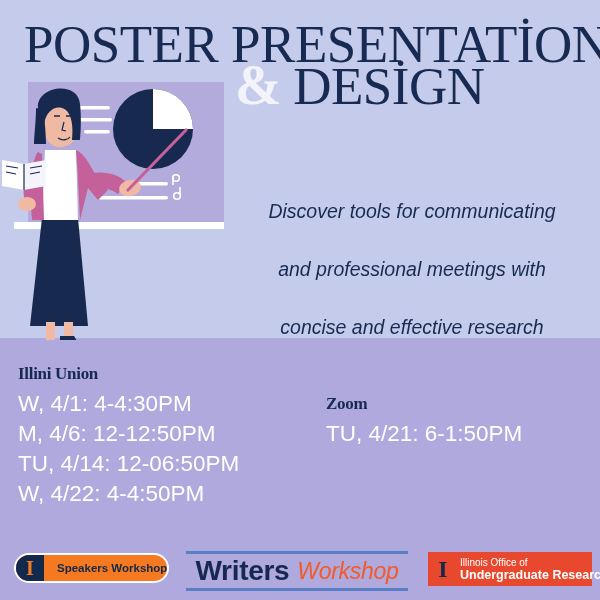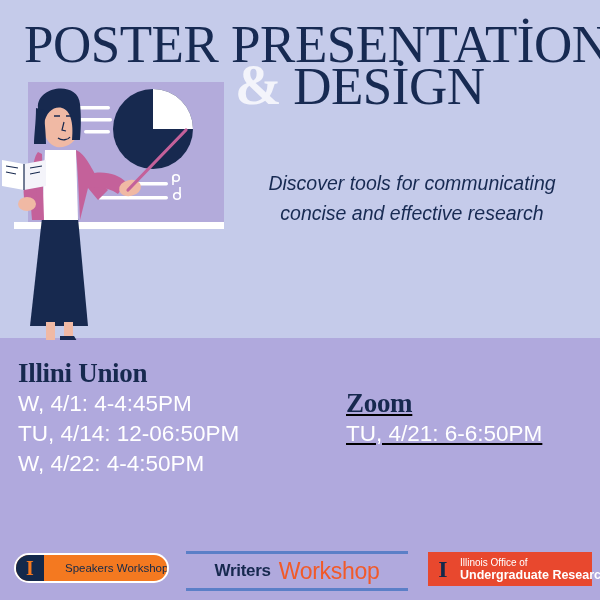--- a/index.html
+++ b/index.html
@@ -48,41 +48,41 @@
   }
   
   .desc {
     position:absolute; left:228px; top:168px; width:368px;
     text-align:center;
     font-style:italic;
     font-size:19.5px;
     line-height:30px;
     color:#172a52;
   }
-  .desc div { white-space:nowrap; }
+  .desc div { white-space:nowrap;margin-top:28px; }
   
   .illus { position:absolute; left:0px; top:78px; width:232px; height:262px; }
   
   .ev-head {
     font-family:"Liberation Serif", serif;
     font-weight:bold;
     color:#17294f;
-    font-size:27px;
+    font-size:17px;
     line-height:31px;
     letter-spacing:-0.3px;
     white-space:nowrap;
   }
   .ev-times {
     color:#ffffff;
     font-size:22.5px;
     line-height:30px;
     white-space:nowrap;
   }
   #col-left  { position:absolute; left:18px;  top:358px; }
-  #col-right { position:absolute; left:346px; top:388px;text-decoration:underline; }
+  #col-right { position:absolute; left:326px; top:388px; }
   
   .footer { position:absolute; left:0; top:549px; width:600px; height:44px; }
   
   #logo-speakers {
     position:absolute; left:14px; top:4px;
     width:155px; height:30px;
     background:#ffffff;
     border-radius:15px;
     padding:2px;
   }
@@ -94,31 +94,31 @@
     overflow:hidden;
   }
   .ill-block {
     width:28px; height:100%;
     background:#13294b;
     display:flex; align-items:center; justify-content:center;
     flex:0 0 28px;
   }
   .ill-I { font-family:"Liberation Serif", serif; font-weight:bold; font-size:20px; color:#f47920; line-height:1; }
   #logo-speakers .lbl {
-    font-size:11.5px; font-weight:normal; color:#13294b;
-    padding-left:21px; white-space:nowrap;
+    font-size:11.5px; font-weight:bold; color:#13294b;
+    padding-left:13px; white-space:nowrap;
   }
   
   #logo-writers {
     position:absolute; left:186px; top:2px; width:222px; height:40px;
     border-top:3px solid #5b7fc7; border-bottom:3px solid #5b7fc7;
     display:flex; align-items:center; justify-content:center;
   }
-  #logo-writers .w1 { font-size:17px; font-weight:bold; color:#17294f; letter-spacing:-0.3px; }
-  #logo-writers .w2 { font-size:23px; color:#f15a29; letter-spacing:-0.3px; padding-left:8px; }
+  #logo-writers .w1 { font-size:28px; font-weight:bold; color:#17294f; letter-spacing:-0.3px; }
+  #logo-writers .w2 { font-size:23px; font-style:italic; color:#f15a29; letter-spacing:-0.3px; padding-left:8px; }
   
   #logo-research {
     position:absolute; left:428px; top:3px; width:164px; height:34px;
     background:#e8482e;
     display:flex; align-items:center;
   }
   #logo-research .ill-block { background:transparent; flex:0 0 30px; }
   #logo-research .ill-I { color:#13294b; font-size:24px; }
   #logo-research .txt { color:#ffffff; line-height:12.5px; padding-left:2px; }
   #logo-research .t1 { font-size:10px; }
@@ -132,20 +132,21 @@
   <div class="bg-top"></div>
   <div class="bg-bottom"></div>
 
   <div class="title-line1">POSTER PRESENTATİON</div>
   <div class="title-line2">
     <span class="amp">&amp;</span><span>DESİGN</span>
   </div>
 
   <div class="desc">
     <div>Discover tools for communicating</div>
+    <div>and professional meetings with</div>
     <div>concise and effective research</div>
   </div>
 
   <svg class="illus" viewBox="0 0 232 262">
 
     <rect x="28" y="4" width="196" height="140" fill="#b3abdb"></rect>
     <rect x="14" y="144" width="210" height="7" fill="#ffffff"></rect>
 
     <rect x="68" y="28" width="42" height="3.5" rx="1.7" fill="#ffffff"></rect>
     <rect x="78" y="40" width="34" height="3.5" rx="1.7" fill="#ffffff"></rect>
@@ -193,28 +194,29 @@
     <path d="M54 38 L60 38 M66 38 L72 38" stroke="#17294f" stroke-width="1.4"></path>
     <path d="M64 44 L62 52 L66 53" stroke="#17294f" stroke-width="1.2" fill="none"></path>
     <path d="M58 60 C62 63 68 62 70 59" stroke="#17294f" stroke-width="1.3" fill="none"></path>
 
     <path d="M42 264 L58 264 L58 270 L40 270 Z" fill="#17294f"></path>
     <path d="M60 258 L74 258 L80 268 L60 268 Z" fill="#17294f"></path>
   </svg>
 
   <div id="col-left">
     <div class="ev-head">Illini Union</div>
-    <div class="ev-times">W, 4/1: 4-4:45PM</div>
+    <div class="ev-times">W, 4/1: 4-4:30PM</div>
+    <div class="ev-times">M, 4/6: 12-12:50PM</div>
     <div class="ev-times">TU, 4/14: 12-06:50PM</div>
     <div class="ev-times">W, 4/22: 4-4:50PM</div>
   </div>
 
   <div id="col-right">
     <div class="ev-head">Zoom</div>
-    <div class="ev-times">TU, 4/21: 6-6:50PM</div>
+    <div class="ev-times">TU, 4/21: 6-1:50PM</div>
   </div>
 
   <div class="footer">
 
     <div id="logo-speakers">
       <div class="inner">
         <span class="ill-block">
           <span class="ill-I">I</span>
         </span>
         <span class="lbl">Speakers Workshop</span>

